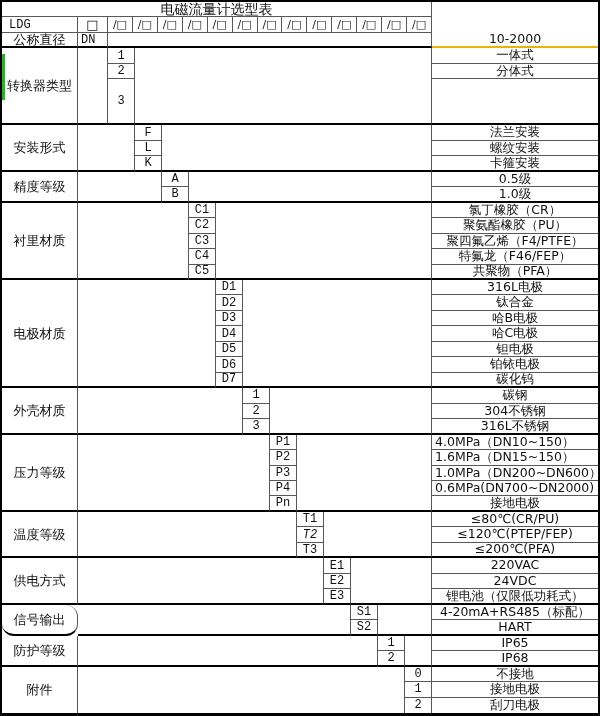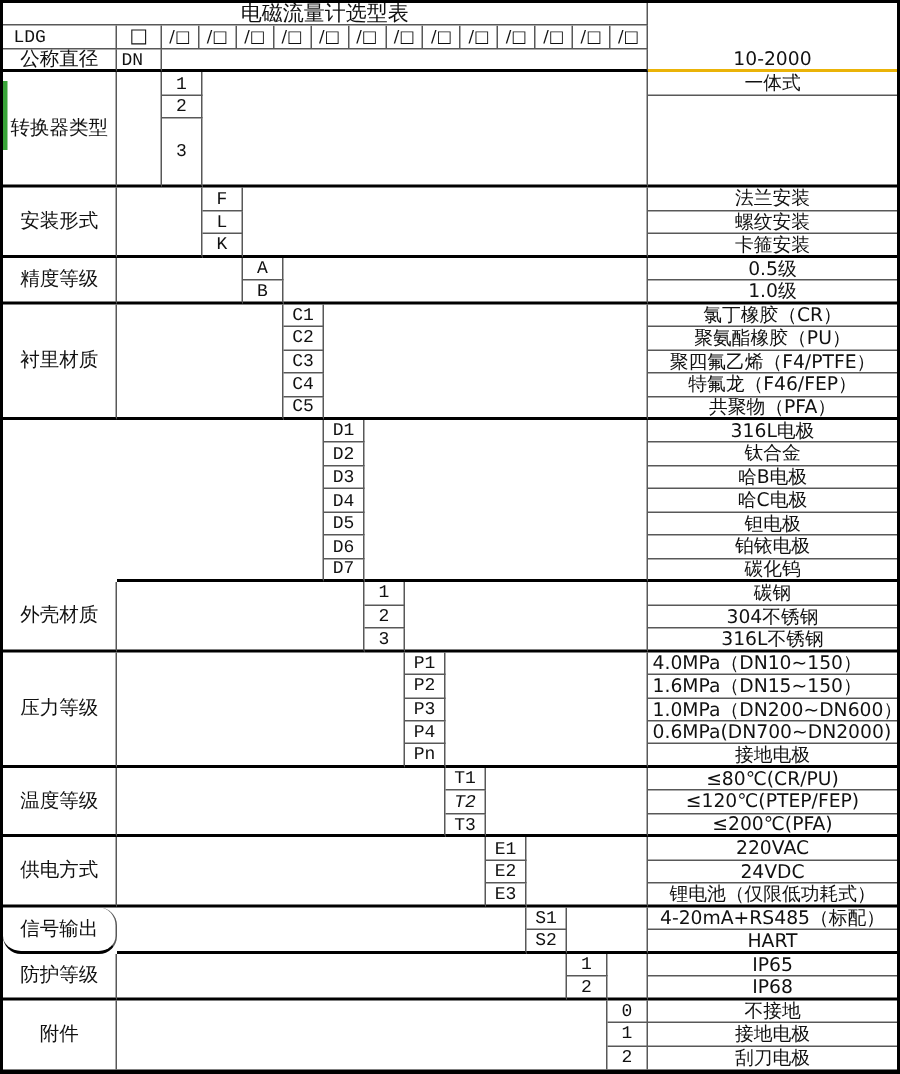--- a/index.html
+++ b/index.html
@@ -72,20 +72,21 @@
     <div class="cell dnlabel">公称直径</div>
     <div class="cell dncode mono">DN</div>
     <div class="cell dnempty"></div>
     <div class="cell dndesc">10-2000</div>
   <div class="cell lab thick" style="grid-area: 4 / 1 / span 3 / span 1;">转换器类型</div>
       <div class="cell  thick" style="grid-area: 4 / 2 / span 3 / span 1;"></div>
       <div class="cell  thick" style="grid-area: 4 / 4 / span 3 / span 11;"></div>
       <div class="cell mono" style="grid-area: 4 / 3 / span 1 / span 1;">1</div>
       <div class="cell no-r" style="grid-area: 4 / 15 / span 1 / span 1;">一体式</div>
       <div class="cell mono" style="grid-area: 5 / 3 / span 1 / span 1;">2</div>
+      <div class="cell no-r" style="grid-area: 5 / 15 / span 1 / span 1;">分体式</div>
       <div class="cell mono thick" style="grid-area: 6 / 3 / span 1 / span 1;">3</div>
       <div class="cell no-r thick" style="grid-area: 6 / 15 / span 1 / span 1; margin-top: 44px;">低功耗式</div>
       <div class="cell lab thick" style="grid-area: 7 / 1 / span 3 / span 1;">安装形式</div>
       <div class="cell  thick" style="grid-area: 7 / 2 / span 3 / span 2;"></div>
       <div class="cell  thick" style="grid-area: 7 / 5 / span 3 / span 10;"></div>
       <div class="cell mono" style="grid-area: 7 / 4 / span 1 / span 1;">F</div>
       <div class="cell no-r" style="grid-area: 7 / 15 / span 1 / span 1;">法兰安装</div>
       <div class="cell mono" style="grid-area: 8 / 4 / span 1 / span 1;">L</div>
       <div class="cell no-r" style="grid-area: 8 / 15 / span 1 / span 1;">螺纹安装</div>
       <div class="cell mono thick" style="grid-area: 9 / 4 / span 1 / span 1;">K</div>
@@ -103,20 +104,21 @@
       <div class="cell mono" style="grid-area: 12 / 6 / span 1 / span 1;">C1</div>
       <div class="cell no-r" style="grid-area: 12 / 15 / span 1 / span 1;">氯丁橡胶（CR）</div>
       <div class="cell mono" style="grid-area: 13 / 6 / span 1 / span 1;">C2</div>
       <div class="cell no-r" style="grid-area: 13 / 15 / span 1 / span 1;">聚氨酯橡胶（PU）</div>
       <div class="cell mono" style="grid-area: 14 / 6 / span 1 / span 1;">C3</div>
       <div class="cell no-r" style="grid-area: 14 / 15 / span 1 / span 1;">聚四氟乙烯（F4/PTFE）</div>
       <div class="cell mono" style="grid-area: 15 / 6 / span 1 / span 1;">C4</div>
       <div class="cell no-r" style="grid-area: 15 / 15 / span 1 / span 1;">特氟龙（F46/FEP）</div>
       <div class="cell mono thick" style="grid-area: 16 / 6 / span 1 / span 1;">C5</div>
       <div class="cell no-r thick" style="grid-area: 16 / 15 / span 1 / span 1;">共聚物（PFA）</div>
+      <div class="cell lab thick" style="grid-area: 17 / 1 / span 7 / span 1;">电极材质</div>
       <div class="cell  thick" style="grid-area: 17 / 2 / span 7 / span 5;"></div>
       <div class="cell  thick" style="grid-area: 17 / 8 / span 7 / span 7;"></div>
       <div class="cell mono" style="grid-area: 17 / 7 / span 1 / span 1;">D1</div>
       <div class="cell no-r" style="grid-area: 17 / 15 / span 1 / span 1;">316L电极</div>
       <div class="cell mono" style="grid-area: 18 / 7 / span 1 / span 1;">D2</div>
       <div class="cell no-r" style="grid-area: 18 / 15 / span 1 / span 1;">钛合金</div>
       <div class="cell mono" style="grid-area: 19 / 7 / span 1 / span 1;">D3</div>
       <div class="cell no-r" style="grid-area: 19 / 15 / span 1 / span 1;">哈B电极</div>
       <div class="cell mono" style="grid-area: 20 / 7 / span 1 / span 1;">D4</div>
       <div class="cell no-r" style="grid-area: 20 / 15 / span 1 / span 1;">哈C电极</div>

